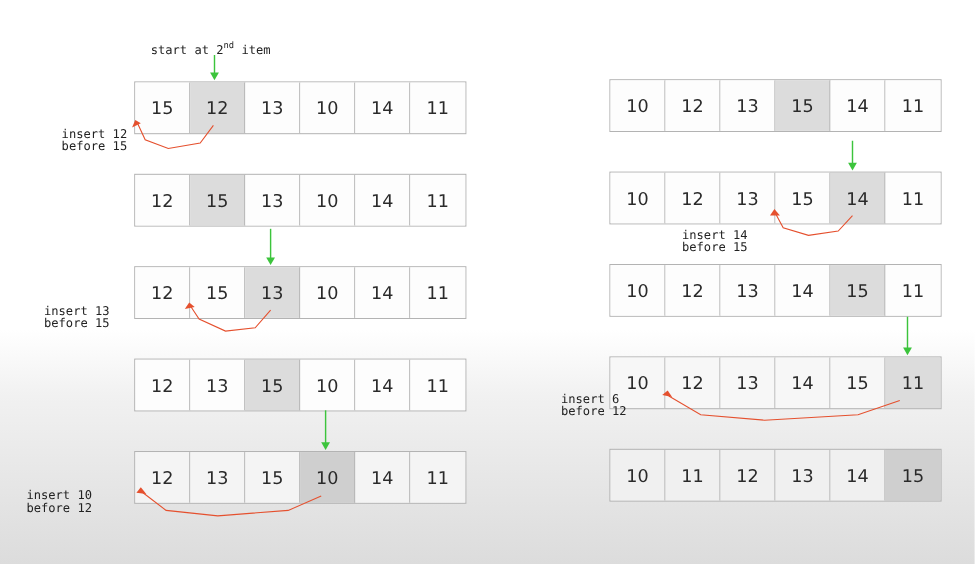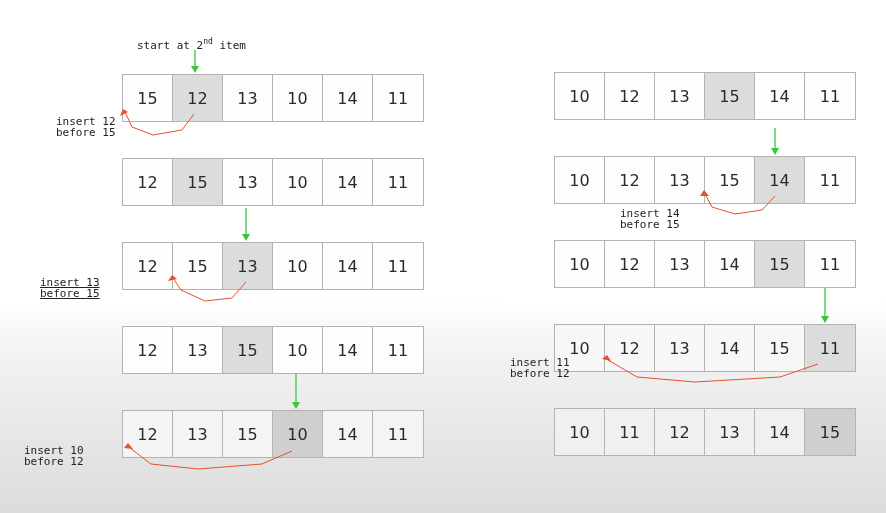--- a/index.html
+++ b/index.html
@@ -54,21 +54,21 @@
 </div>
 
 <div class="arr" style="left:122px; top:242px;">
   <div class="cell">12</div>
   <div class="cell">15</div>
   <div class="cell hl">13</div>
   <div class="cell">10</div>
   <div class="cell">14</div>
   <div class="cell">11</div>
 </div>
-<div class="lbl" style="left:40px; top:277px;text-decoration:underline;"><span>insert 13</span>
+<div class="lbl" style="left:40px; top:277px;"><span>insert 13</span>
 <span>before 15</span></div>
 
 <div class="arr" style="left:122px; top:326px;">
   <div class="cell">12</div>
   <div class="cell">13</div>
   <div class="cell hl">15</div>
   <div class="cell">10</div>
   <div class="cell">14</div>
   <div class="cell">11</div>
 </div>
@@ -114,21 +114,21 @@
 </div>
 
 <div class="arr" style="left:554px; top:324px;">
   <div class="cell" style="background:#f7f7f7">10</div>
   <div class="cell" style="background:#f7f7f7">12</div>
   <div class="cell" style="background:#f7f7f7">13</div>
   <div class="cell" style="background:#f7f7f7">14</div>
   <div class="cell" style="background:#f7f7f7">15</div>
   <div class="cell hl">11</div>
 </div>
-<div class="lbl" style="left:510px; top:357px;"><span>insert 11</span>
+<div class="lbl" style="left:510px; top:357px;"><span>insert 6</span>
 <span>before 12</span></div>
 
 <div class="arr" style="left:554px; top:408px;">
   <div class="cell" style="background:#f0f0f0">10</div>
   <div class="cell" style="background:#f0f0f0">11</div>
   <div class="cell" style="background:#f0f0f0">12</div>
   <div class="cell" style="background:#f0f0f0">13</div>
   <div class="cell" style="background:#f0f0f0">14</div>
   <div class="cell hl2">15</div>
 </div>

